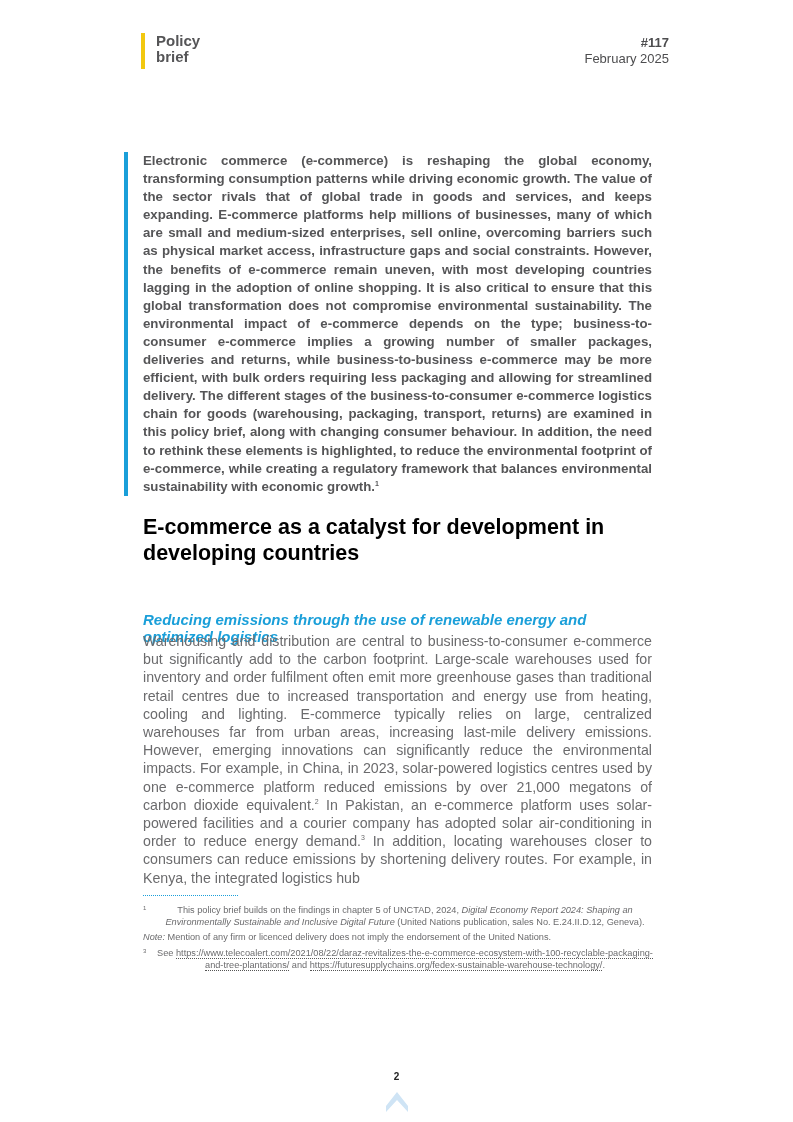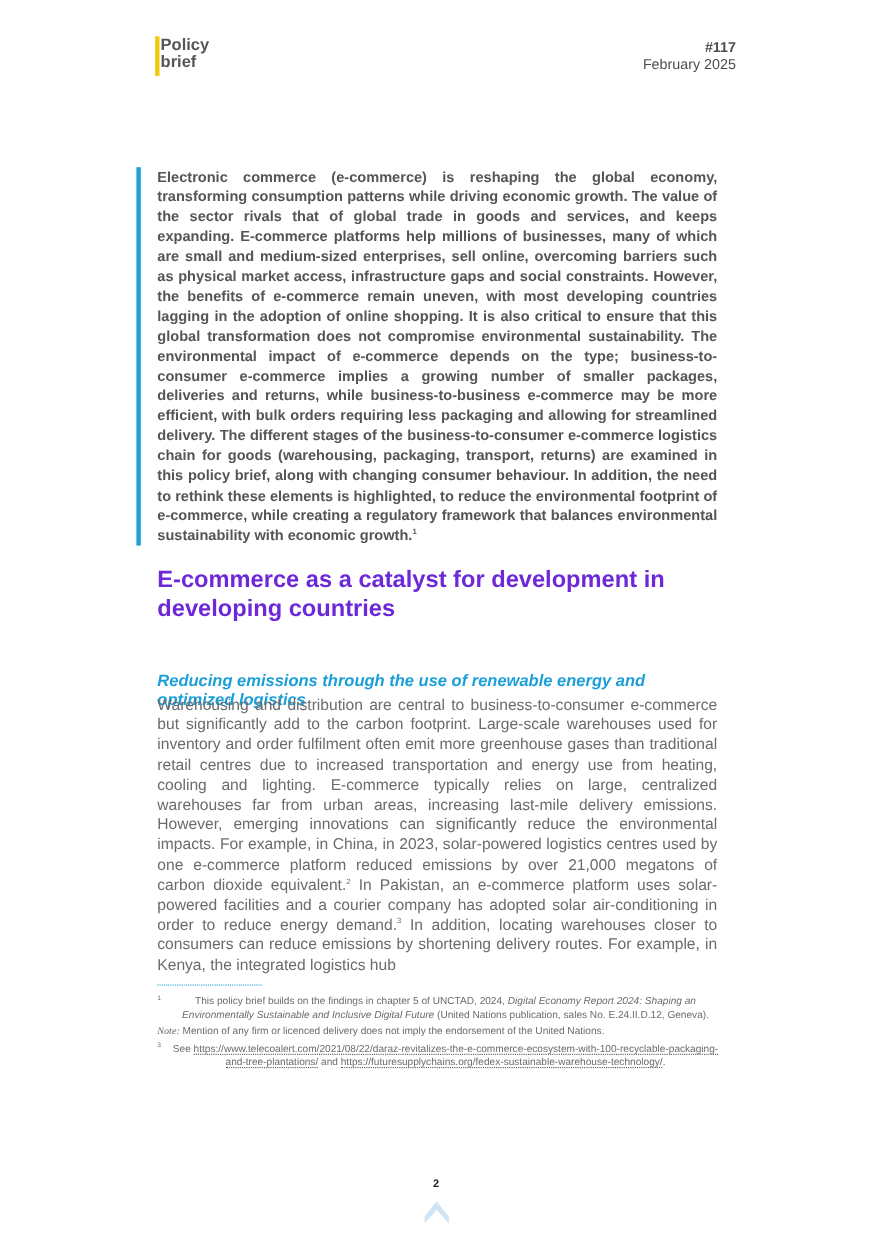--- a/index.html
+++ b/index.html
@@ -1,32 +1,32 @@
 <!DOCTYPE html>
 <html><head>
 <meta charset="utf-8">
 <style>
   html, body { margin: 0; padding: 0; background: #ffffff; }
   body { width: 793px; height: 1122px; position: relative; overflow: hidden; font-family: "Liberation Sans", sans-serif; color: #555557; }
-  .brand { position: absolute; left: 141px; top: 33px; border-left: 4px solid #f2c80f; padding-left: 1px; height: 36px; }
+  .brand { position: absolute; left: 141px; top: 33px; border-left: 4px solid #f2c80f; padding-left: 11px; height: 36px; }
   .brand span { display: block; font-weight: bold; font-size: 15px; line-height: 16px; color: #555557; }
   .meta { position: absolute; right: 124px; top: 35px; text-align: right; font-size: 13px; line-height: 16px; color: #4d4d4f; }
   .meta .issue { font-weight: bold; }
   .abstract { position: absolute; left: 124px; top: 152px; width: 528px; border-left: 4px solid #1a9fd9; padding-left: 15px; box-sizing: content-box; }
   .abstract p { margin: 0; font-weight: bold; font-size: 13.25px; line-height: 18.1px; text-align: justify; color: #555557; width: 509px; }
   sup { font-size: 7px; vertical-align: super; line-height: 0; }
-  .h1 { position: absolute; left: 143px; top: 514px; width: 510px; font-size: 21.5px; font-weight: bold; line-height: 26px; color: #6d28d9; margin: 0; }
+  .h1 { position: absolute; left: 143px; top: 514px; width: 510px; font-size: 21.5px; font-weight: bold; line-height: 26px; color: #000000; margin: 0; }
   .h2 { position: absolute; left: 143px; top: 611px; width: 510px; font-size: 15px; font-style: italic; line-height: 17px; color: #1a9fd9; margin: 0; }
   .body { position: absolute; left: 143px; top: 632px; width: 509px; font-size: 14.2px; line-height: 18.2px; text-align: justify; color: #6b6b6d; margin: 0; }
   .fnrule { position: absolute; left: 143px; top: 895px; width: 95px; border-top: 1px dotted #1a9fd9; }
   .footnotes { position: absolute; left: 143px; top: 904px; width: 510px; font-size: 9.2px; line-height: 12px; color: #6b6b6d; }
   .fn { position: relative; padding-left: 14px; margin-bottom: 3px; text-align: center; }
   .fn .num { position: absolute; left: 0; top: -2px; font-size: 6px; }
   .note { margin-bottom: 4px; }
-  .note i { font-style: italic; font-family: Liberation Serif, serif; }
+  .note i { font-style: italic; }
   a.link { color: #6b6b6d; text-decoration: none; border-bottom: 1px dotted #555; }
   .pagenum { position: absolute; left: 0; width: 793px; top: 1071px; text-align: center; font-size: 10px; font-weight: bold; color: #222; }
   .uparrow { position: absolute; left: 385px; top: 1090px; width: 24px; height: 24px; }
 </style>
 </head>
 <body>
 
 <div class="brand">
   <span>Policy</span>
   <span>brief</span>

